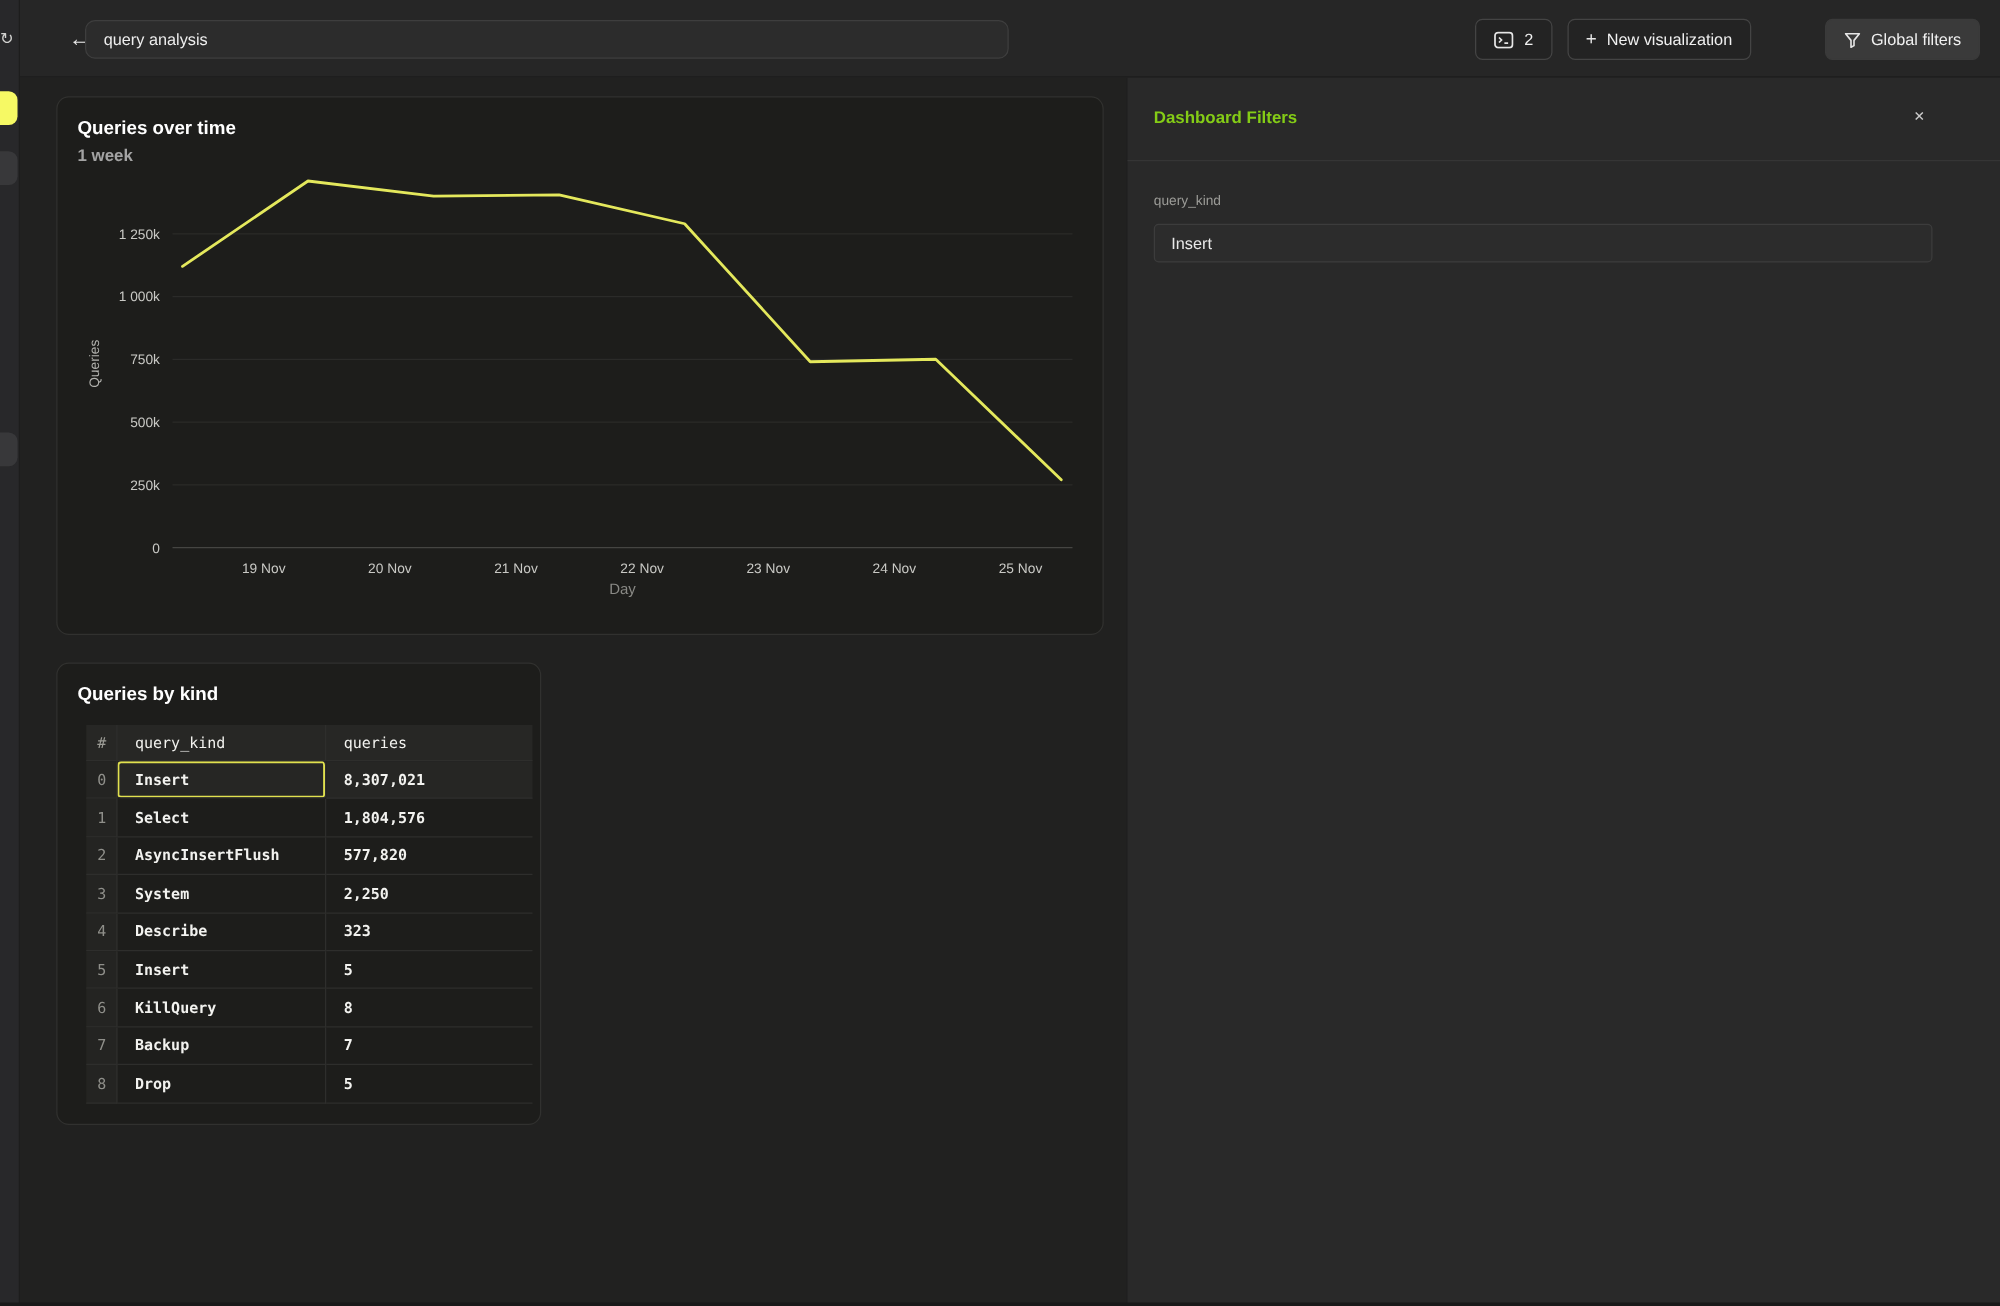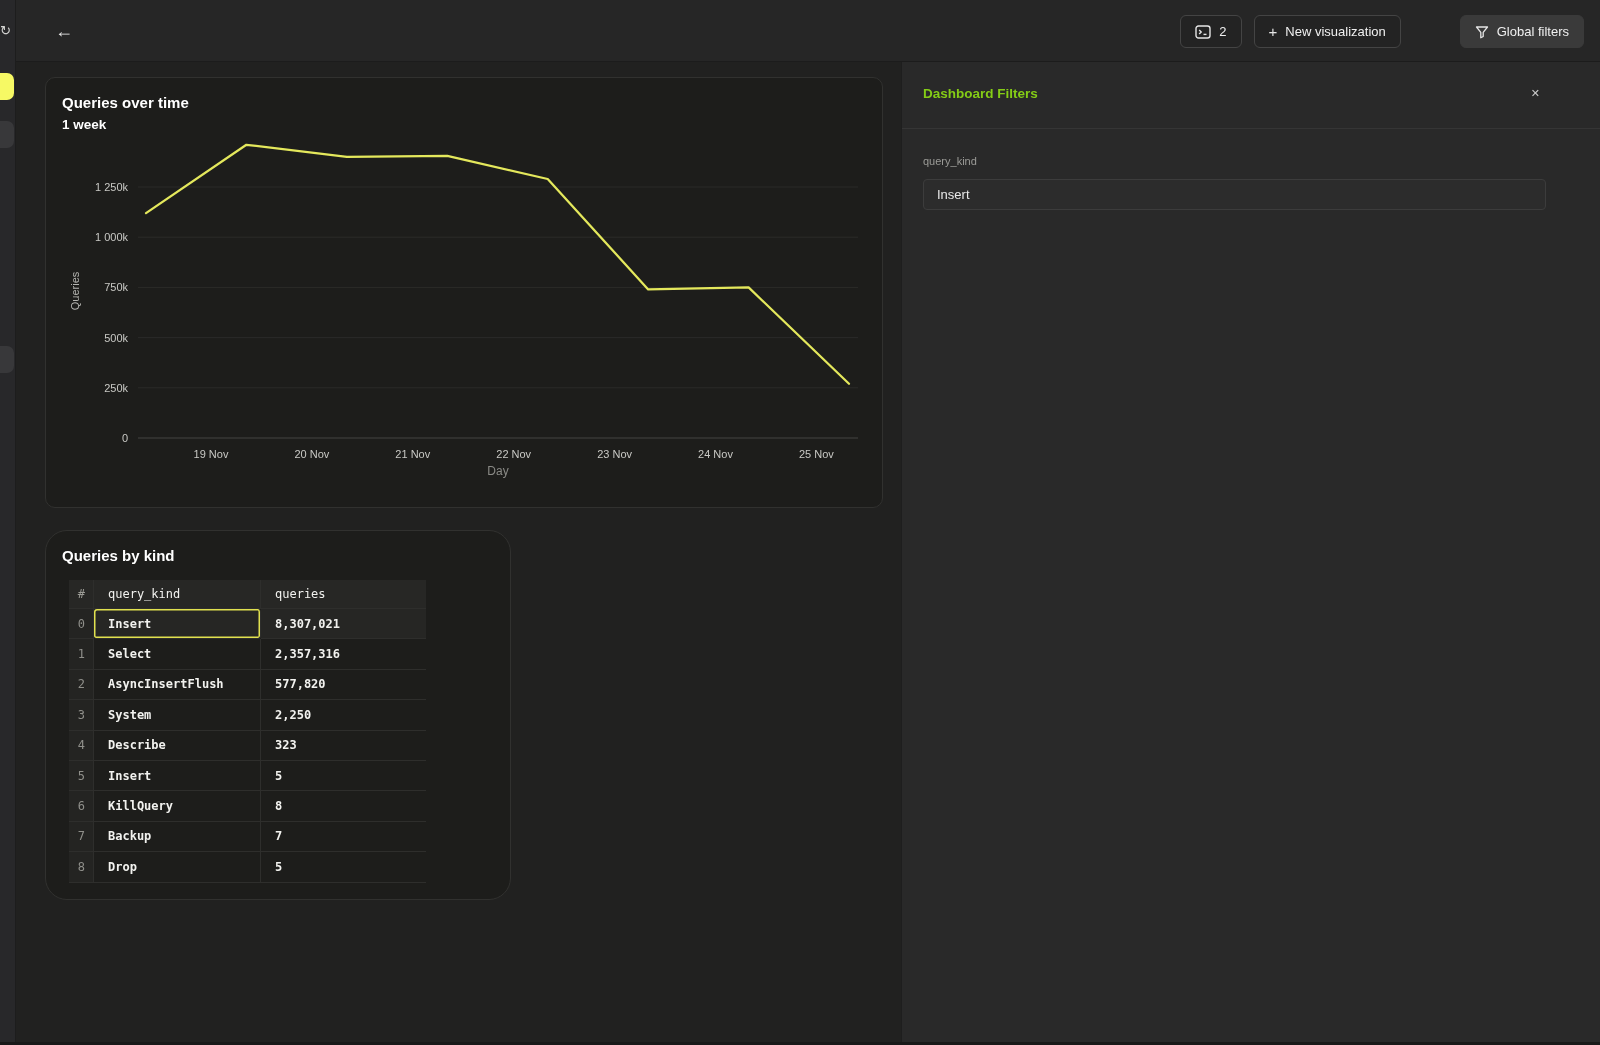--- a/index.html
+++ b/index.html
@@ -28,24 +28,24 @@
     font-size:13px; padding:0 14px; cursor:pointer; white-space:nowrap; }
   .tb-btn.filled { background:#3a3a3a; border-color:#3a3a3a;margin-left:47px; }
   .tb-btn svg { display:block; }
   .plus-glyph { font-size:15px; color:#e6e6e6; line-height:1; }
 
   
   .main { position:absolute; left:16px; top:62px; width:885px; bottom:0; background:#212120; }
   .panel { position:absolute; background:#1d1d1b; border:1px solid #31312f; border-radius:10px;text-align:right; }
   .chart-panel { left:29px; top:15px; width:838px; height:431px; }
   .panel-title { position:absolute; left:16px; top:16px; color:#ffffff; font-size:15px; font-weight:700; }
-  .panel-sub   { position:absolute; left:16px; top:39px; color:#ffffff; font-size:13.5px; font-weight:700; }
+  .panel-sub   { position:absolute; left:16px; top:39px; color:#a3a3a3; font-size:13.5px; font-weight:700; }
   .chart-svg { position:absolute; left:0; top:53px; }
 
-  .table-panel { left:29px; top:468px; width:466px; height:370px;border-radius:22px; }
+  .table-panel { left:29px; top:468px; width:388px; height:370px; }
   .qtable { position:absolute; left:23px; top:49px; width:357px;
     font-family:"DejaVu Sans Mono","Liberation Mono",monospace; font-size:12px; }
   .trow { display:grid; grid-template-columns:25px 167px 165px; height:30.4px; }
   .trow.head { height:29px; background:#272725; color:#9c9c96; }
   .tcell { display:flex; align-items:center; padding:0 0 0 14px;
     border-bottom:1px solid #2e2e2c; border-right:1px solid #2e2e2c; color:#f2f2ef; font-weight:700; }
   .trow.head .tcell { font-weight:400; }
   .tcell.last { border-right:none; }
   .tcell.idx { justify-content:flex-end; padding:0 8px 0 0; background:#242422; color:#8f8f8a; font-weight:400; }
   .trow.head .tcell.idx { background:transparent; color:#9c9c96; }
@@ -73,20 +73,21 @@
 
   <aside class="sidebar">
     <div class="sb-refresh">↻</div>
     <div class="sb-item active" style="top:73px;"></div>
     <div class="sb-item" style="top:121px;"></div>
     <div class="sb-item" style="top:346px;"></div>
   </aside>
 
   <header class="topbar">
     <div class="back-btn">←</div>
+    <input class="title-input" value="query analysis" style="">
     <div class="tb-actions">
       <button class="tb-btn">
         <span>
           <svg width="16" height="14" viewBox="0 0 16 14" fill="none" stroke="#e6e6e6" stroke-width="1.4">
             <rect x="1" y="1" width="14" height="12" rx="2.5"></rect>
             <path d="M4.2 5l2 2-2 2"></path>
               <path d="M8.5 9.4h3"></path>
           </svg>
         </span>
         <span>2</span>
@@ -146,21 +147,21 @@
             <div class="tcell last">queries</div>
           </div>
           <div class="trow selected">
             <div class="tcell idx">0</div>
             <div class="tcell sel-outline">Insert</div>
             <div class="tcell last">8,307,021</div>
           </div>
           <div class="trow">
             <div class="tcell idx">1</div>
             <div class="tcell">Select</div>
-            <div class="tcell last">2,357,316</div>
+            <div class="tcell last">1,804,576</div>
           </div>
           <div class="trow">
             <div class="tcell idx">2</div>
             <div class="tcell">AsyncInsertFlush</div>
             <div class="tcell last">577,820</div>
           </div>
           <div class="trow">
             <div class="tcell idx">3</div>
             <div class="tcell">System</div>
             <div class="tcell last">2,250</div>

